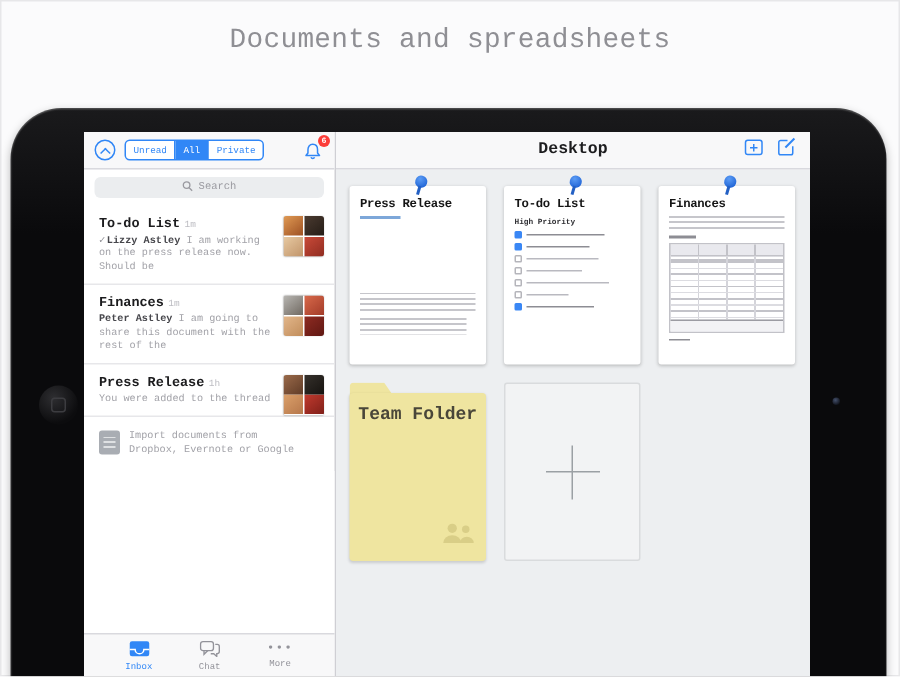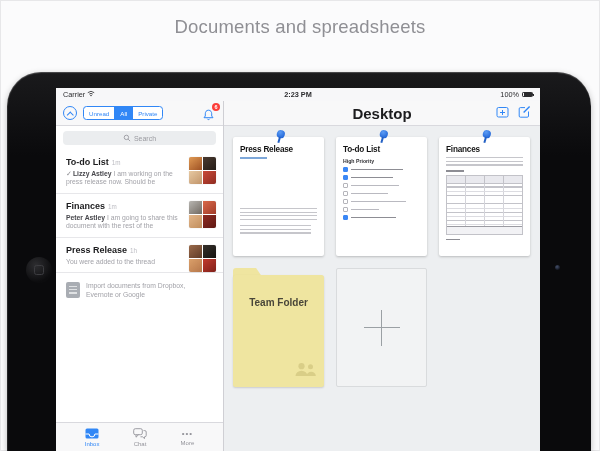--- a/index.html
+++ b/index.html
@@ -1,18 +1,18 @@
 <!DOCTYPE html>
 <html><head>
 <meta charset="utf-8">
 <style>
   * { margin:0; padding:0; box-sizing:border-box; }
   html,body { width:600px; height:451px; overflow:hidden; }
   body { font-family:"Liberation Sans","DejaVu Sans",sans-serif; background:#fbfbfc; position:relative; }
-  .stage { position:absolute; inset:0; box-shadow:inset 0 0 0 1px #e7e7e9; overflow:hidden; }
+  .stage { position:absolute; inset:0; box-shadow:inset 0 0 0 1px #e7e7e9; overflow:hidden;font-family:Liberation Mono, monospace; }
 
   
   .caption { position:absolute; top:14px; left:0; right:0; text-align:center;
              color:#8f8f94; font-size:18.5px; line-height:25px; font-weight:500; letter-spacing:.2px; }
 
   
   .device { position:absolute; left:7px; top:72px; width:584px; height:379px;
             background:linear-gradient(180deg,#1a1a1c,#0a0a0c 22%);
             border-radius:34px 34px 0 0;
             box-shadow:inset 0 1px 1px rgba(255,255,255,.22), inset 1px 0 1px rgba(255,255,255,.10), 0 2px 6px rgba(0,0,0,.25); }
@@ -84,21 +84,21 @@
   .tabbar { height:29px; flex:none; background:#f8f8f9; border-top:1px solid #d9d9de;
             display:flex; align-items:center; justify-content:space-around; padding:0 12px; }
   .tab { display:flex; flex-direction:column; align-items:center; gap:1px; font-size:6px; color:#93939a; }
   .tab.active { color:#3187f6; }
   .more-glyph { font-size:8px; letter-spacing:1px; line-height:10px; }
 
   
   .main { flex:1; display:flex; flex-direction:column; min-width:0; }
   .main-header { height:25px; flex:none; background:#f8f8f9; border-bottom:1px solid #d9d9de;
                  position:relative; display:flex; align-items:center; justify-content:center; }
-  .main-title { font-size:15px; font-weight:bold; color:#1c1c1e; }
+  .main-title { font-size:11px; font-weight:bold; color:#1c1c1e; }
   .main-actions { position:absolute; right:9px; top:0; bottom:0; display:flex; align-items:center; gap:9px; }
 
   .desktop { flex:1; background:#edeff1; padding:11px 0 0 9px; overflow:hidden; }
   .row { display:flex; gap:12px; margin-bottom:12px; }
 
   .card { width:91px; height:119px; background:#fff; border-radius:2px; position:relative;
           box-shadow:0 1px 2.5px rgba(0,0,0,.22); padding:8px 7px 6px; }
   .pin { position:absolute; top:-7px; left:42px; width:10px; height:14px; transform:rotate(16deg); }
   .pin::before { content:""; position:absolute; top:0; left:1px; width:7.5px; height:7.5px; border-radius:50%;
                  background:radial-gradient(circle at 35% 30%,#5b9cf5,#2468d8 75%); }
@@ -130,21 +130,21 @@
               background-position:0 0,0 0,3px 3px; background-size:100% 100%,100% 100%,70% 100%; background-repeat:repeat,repeat,repeat; }
   .fin-total { height:8px; flex:none; border-top:1px solid #9b9ba2; background:#f2f2f5; }
 
   
   .folder { width:91px; height:119px; position:relative; }
   .folder-tab { position:absolute; top:0; left:0; width:32px; height:13px; background:#efe5a0;
                 border-radius:3px 1px 0 0; clip-path:polygon(0 0,72% 0,100% 100%,0 100%); }
   .folder-body { position:absolute; top:7px; left:0; right:0; bottom:0; background:#efe5a0;
                  border-radius:2.5px; box-shadow:0 1px 2px rgba(0,0,0,.15); }
   .folder-name { position:absolute; top:14px; left:0; width:100%; text-align:center;
-                 font-size:10px; font-weight:bold; color:#494639;margin-top:15px; }
+                 font-size:12px; font-weight:bold; color:#494639; }
   .folder-icon { position:absolute; right:7px; bottom:6px; }
 
   .plus-tile { width:91px; height:119px; background:#f2f3f4; border:1px solid #d9dbdd; border-radius:2px;
                display:flex; align-items:center; justify-content:center; }
   .plus-glyph { width:36px; height:36px; display:block;
                 background:linear-gradient(#9ba0a4,#9ba0a4) center/100% 1.3px no-repeat,
                            linear-gradient(#9ba0a4,#9ba0a4) center/1.3px 100% no-repeat; }
 </style>
 </head>
 <body>
@@ -156,37 +156,20 @@
   </div>
 
   <div class="device">
     <div class="home-btn">
         <span></span>
       </div>
     <div class="camera"></div>
 
     <div class="screen">
 
-      <div class="statusbar">
-        <div class="sb-left">
-          <span>Carrier</span>
-          <span><svg width="8" height="7" viewBox="0 0 10 8">
-                <path d="M1 3 A6 6 0 0 1 9 3" stroke="#2b2b2e" fill="none" stroke-width="1"></path>
-                <path d="M2.8 4.8 A3.2 3.2 0 0 1 7.2 4.8" stroke="#2b2b2e" fill="none" stroke-width="1"></path>
-                <circle cx="5" cy="6.5" r="0.9" fill="#2b2b2e"></circle>
-              </svg></span>
-        </div>
-        <div class="sb-center">2:23 PM</div>
-        <div class="sb-right">
-          <span>100%</span>
-          <span class="batt">
-              <i></i>
-            </span>
-        </div>
-      </div>
 
       <div class="app-body">
 
         <div class="sidebar">
 
           <div class="side-header">
             <span class="circle-btn">
                 <i></i>
               </span>
             <div class="segmented">

